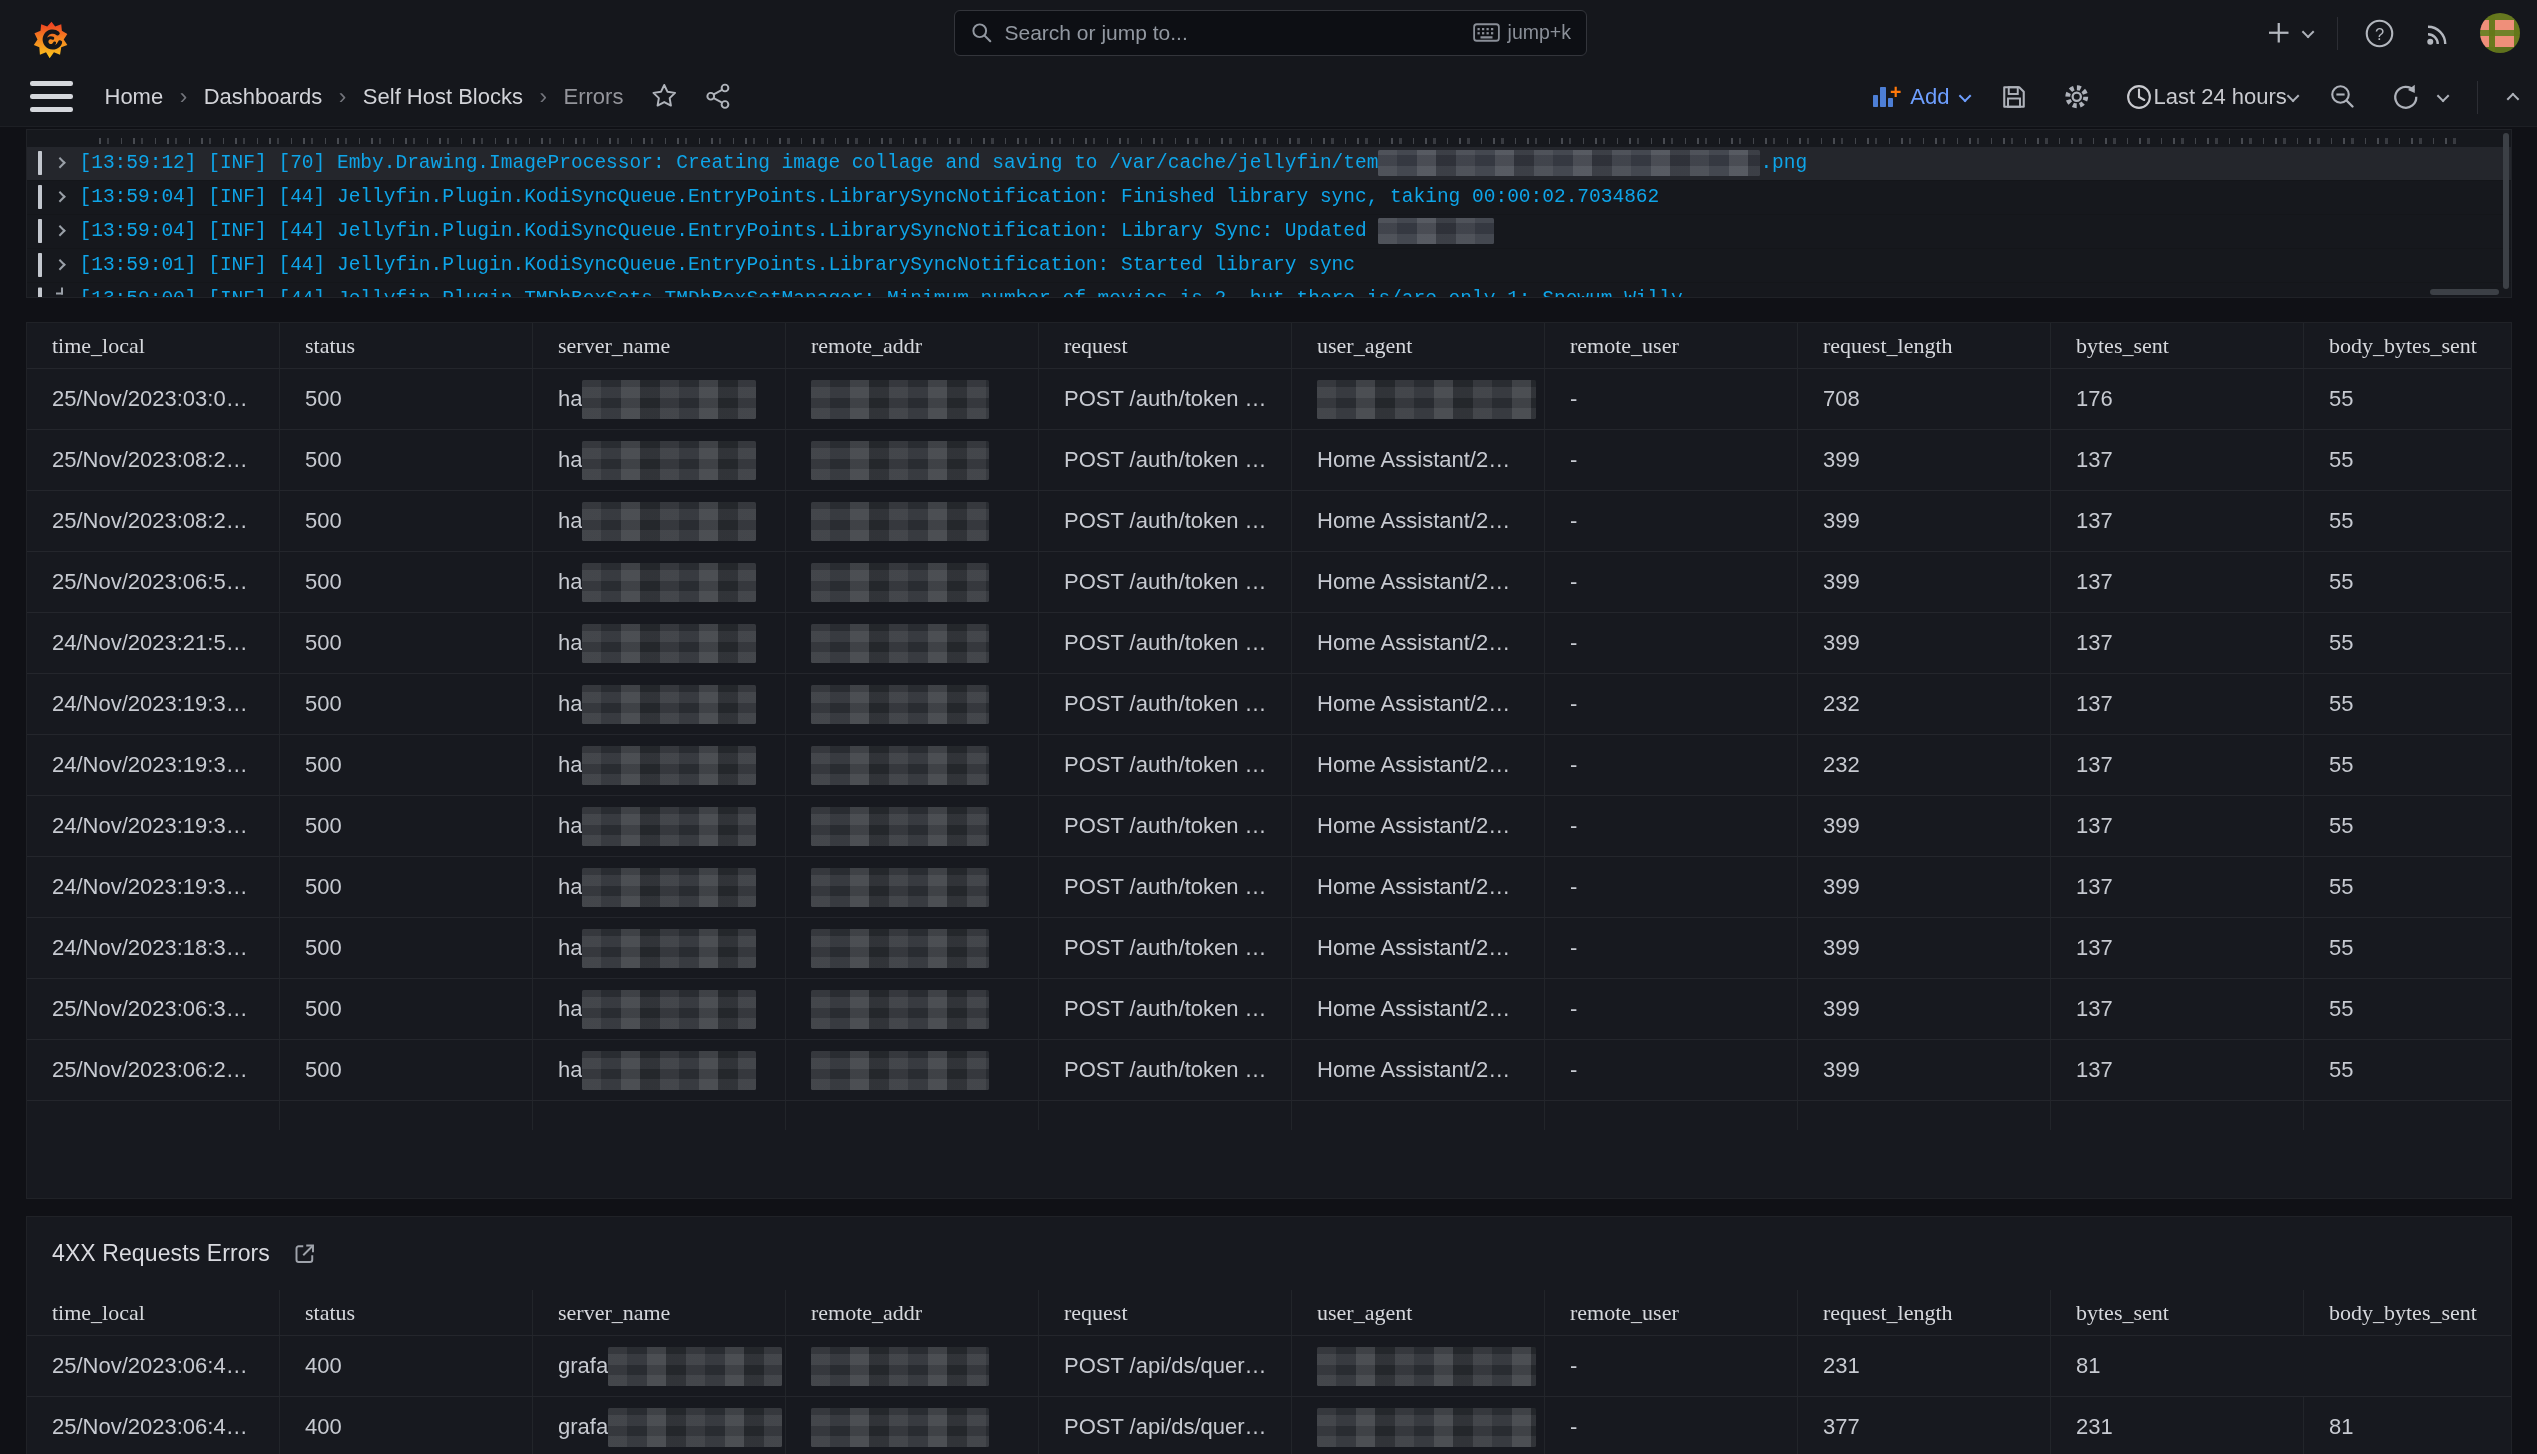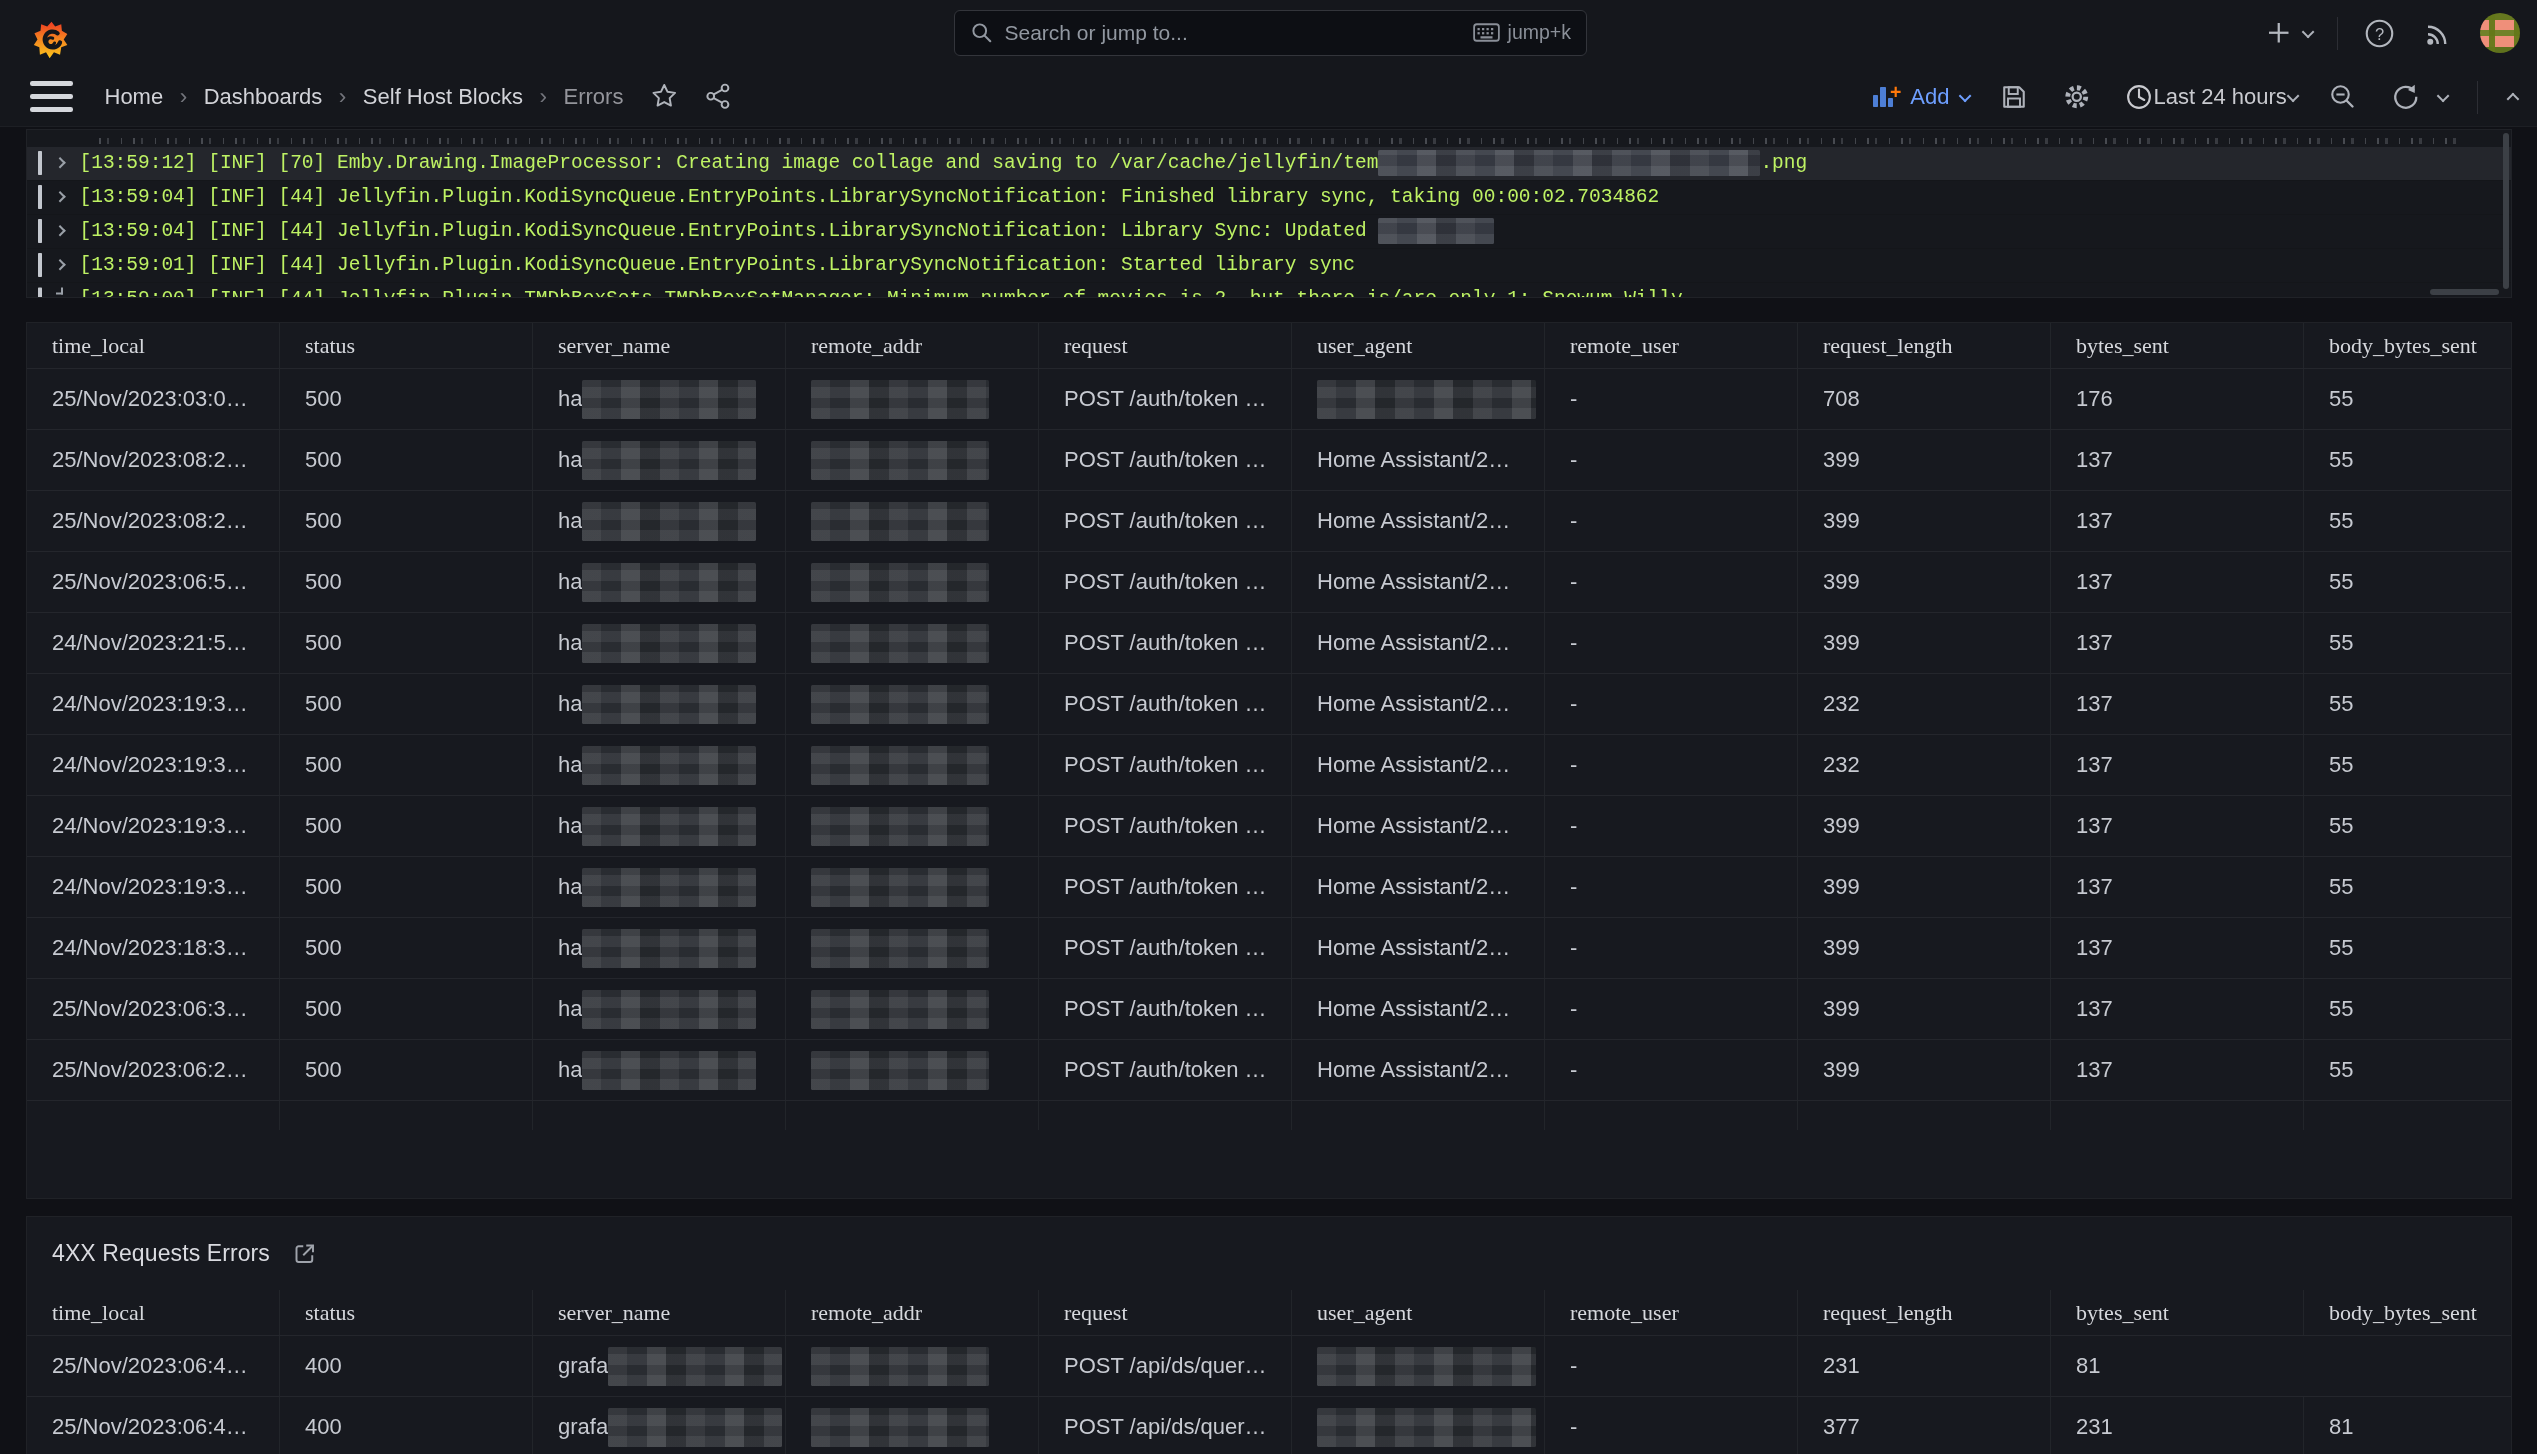--- a/index.html
+++ b/index.html
@@ -84,21 +84,21 @@
   .log-sliver { height:16.5px; position:relative; }
   .log-sliver .marks {
     position:absolute; left:72px; right:45px; bottom:3px; height:6px; opacity:.55;
     background:repeating-linear-gradient(90deg, rgba(200,205,215,.5) 0 2.2px, transparent 2.2px 8.2px,
       rgba(200,205,215,.35) 8.2px 10.5px, transparent 10.5px 22px, rgba(200,205,215,.45) 22px 23px, transparent 23px 34px);
   }
   .log-row {
     height:34px; display:flex; align-items:center; padding-left:10.5px;
     border-bottom:0.7px solid #14161a; width:2502px;
     font-family:"Liberation Mono","DejaVu Sans Mono",monospace;
-    font-size:19.5px; color:#bef264; white-space:nowrap; overflow:hidden;
+    font-size:19.5px; color:#0ea5e9; white-space:nowrap; overflow:hidden;
   }
   .log-row.highlight { background:#24262c; }
   .log-row.clipped { height:15px; align-items:flex-start; }
   .log-row.clipped .log-text, .log-row.clipped .logchev, .log-row.clipped .log-bar { transform:translateY(4.5px); }
   .log-bar { width:4.5px; height:24px; background:#c3c7ce; border-radius:0.7px; flex:none; }
   .logchev {
     width:7.5px; height:7.5px; border:solid #9aa0a8; border-width:0 2.2px 2.2px 0;
     transform:rotate(-45deg); margin:0 16.5px 0 13.5px; flex:none; cursor:pointer;
   }
   .redact {

